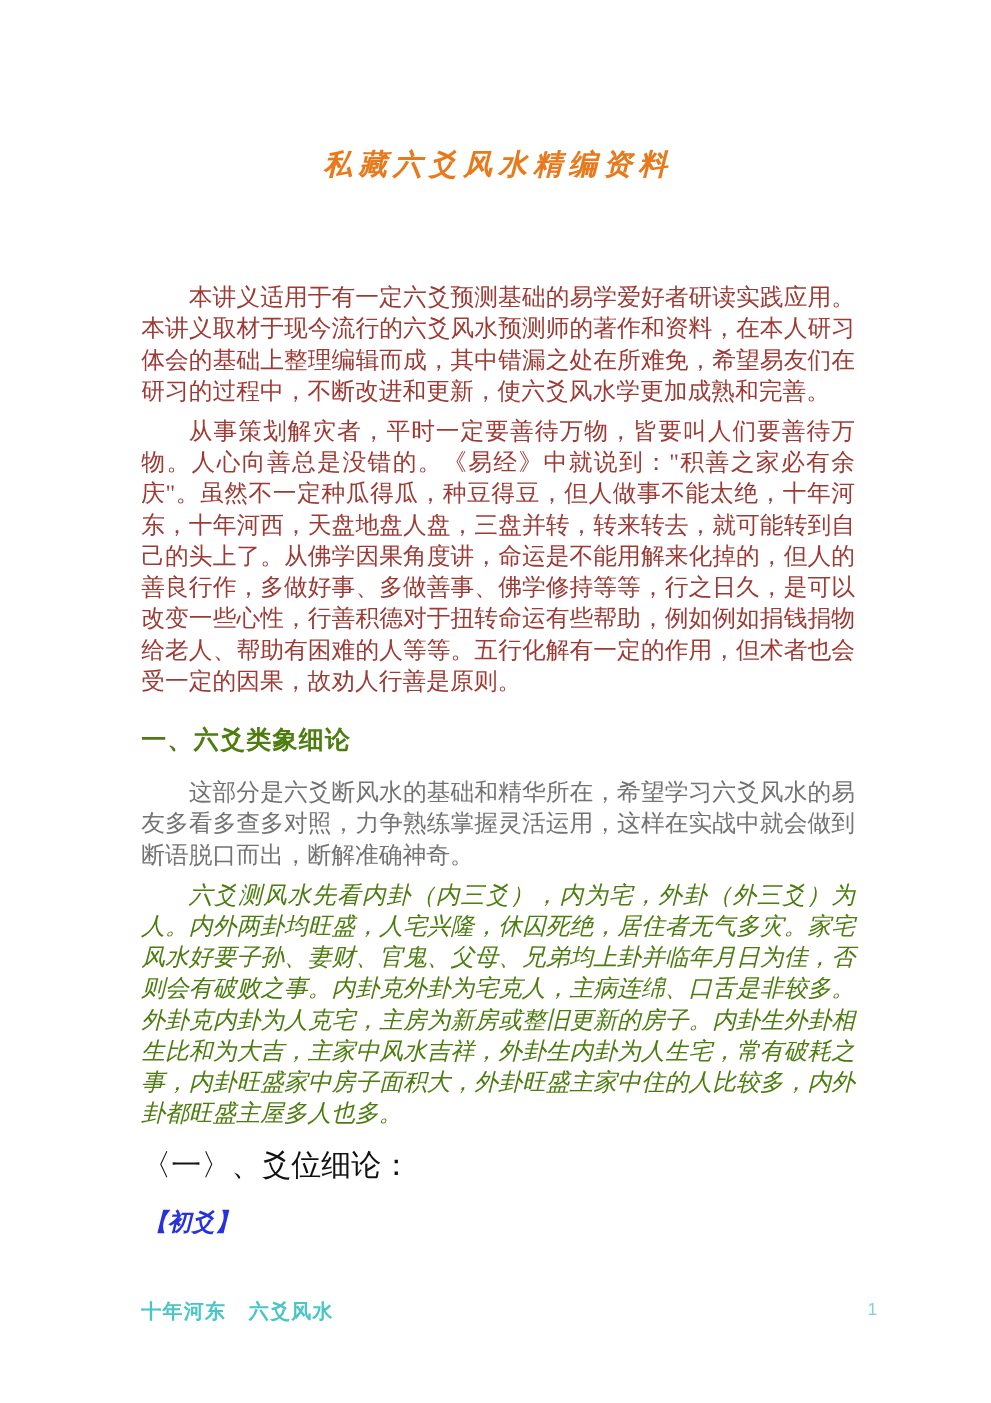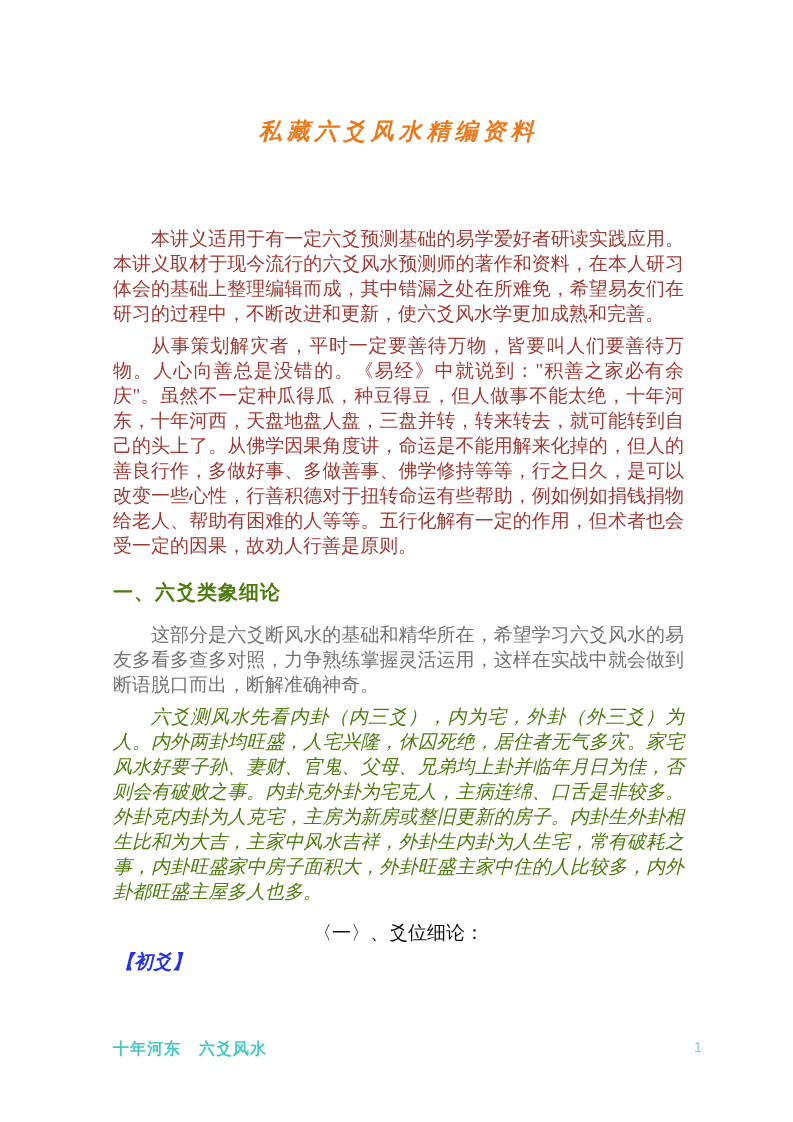--- a/index.html
+++ b/index.html
@@ -40,32 +40,31 @@
   .section-heading {
     font-family: "Liberation Sans", sans-serif;
     font-weight: bold;
     font-size: 20px;
     color: #4d7c0f;
     letter-spacing: 1px;
     margin: 20px 0 16px 0;
     line-height: 28px;
   }
   .sub-heading {
-    font-size: 19px;
+    font-size: 24px;
     color: #121212;
     margin: 16px 0 0 0;
     line-height: 26px;
-    text-align: center;
   }
   .chuyao-label {
     color: #2832DC;
     font-size: 19px;
     font-weight: bold;
     font-style: italic;
-    margin: 3px 0 0 2px;
+    margin: 20px 0 0 2px;
     line-height: 26px;
   }
   .footer {
     position: absolute;
     left: 113px;
     top: 1039px;
     font-family: "Liberation Sans", sans-serif;
     font-weight: bold;
     font-size: 16px;
     color: #49C5C5;

